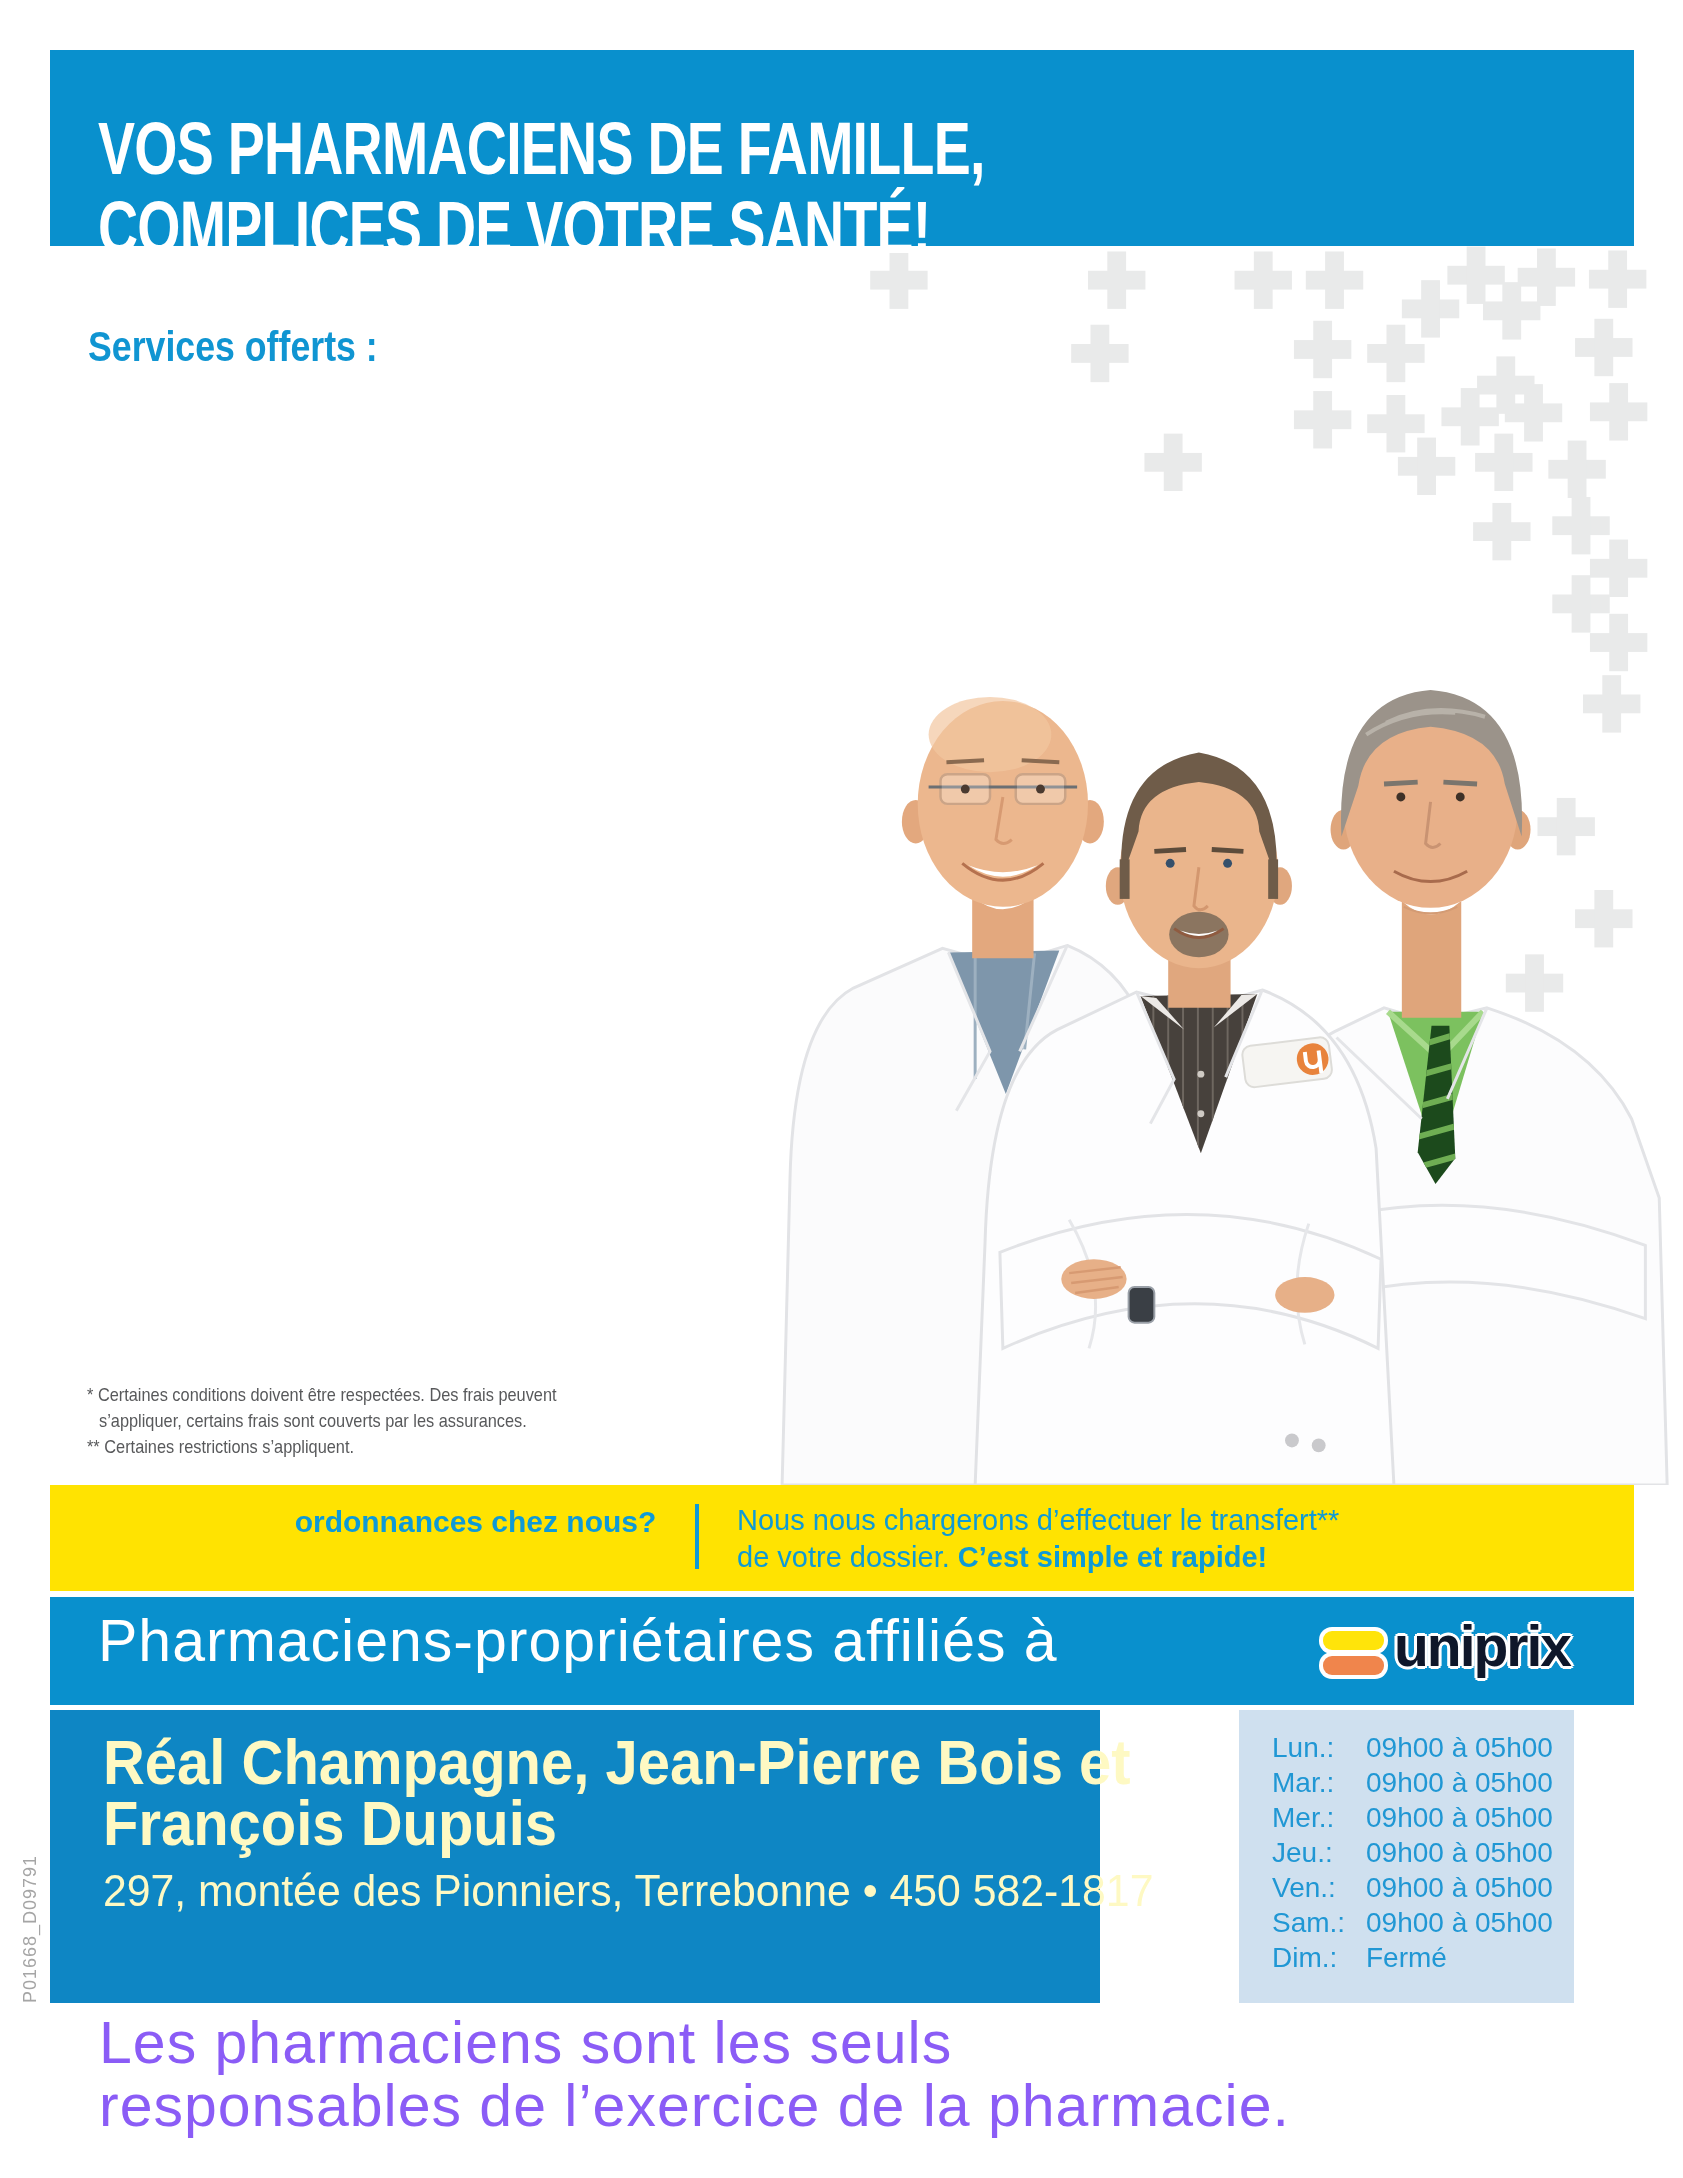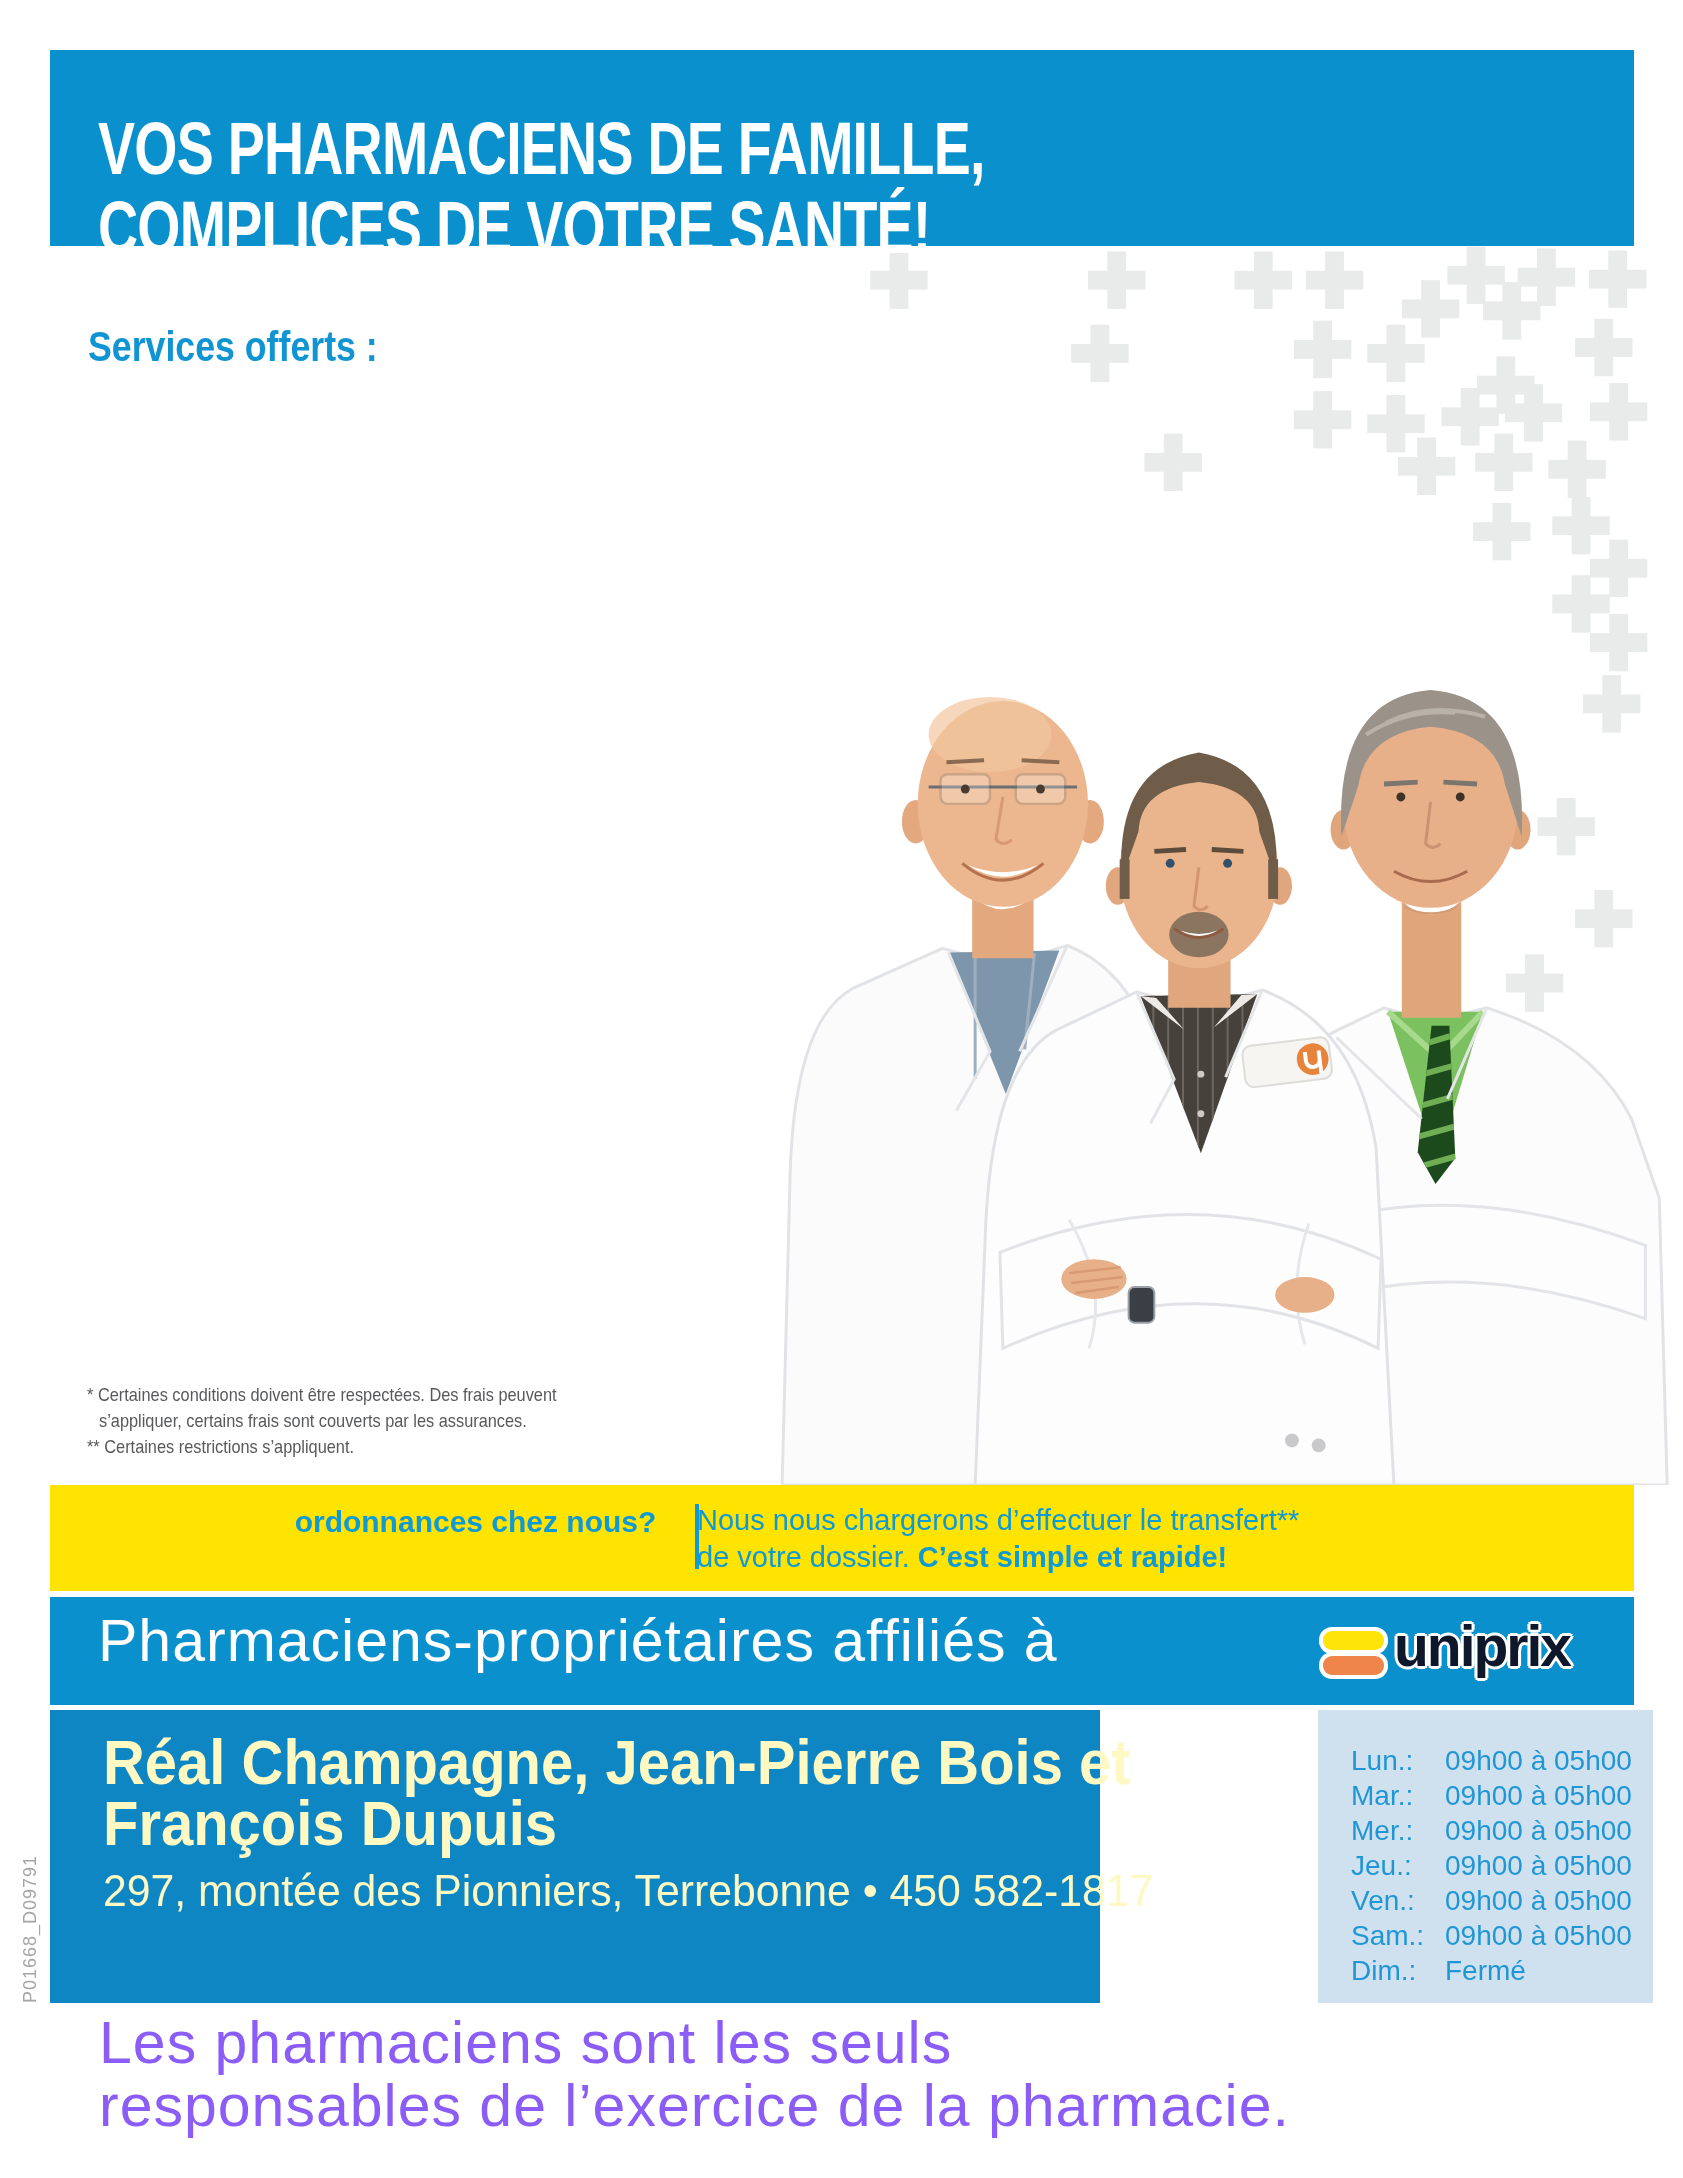--- a/index.html
+++ b/index.html
@@ -23,21 +23,21 @@
   
   .disclaimer{position:absolute;left:87px;top:1382px;color:#58595b;font-size:19px;line-height:26px;
               transform:scaleX(.86);transform-origin:left top;white-space:nowrap;}
   .disclaimer .indent{padding-left:14px;}
 
   
   .band-yellow{position:absolute;left:50px;top:1485px;width:1584px;height:106px;background:#ffe301;}
   .ty-q{position:absolute;left:188px;top:18px;width:475px;text-align:center;color:#0f9ad6;
         font-size:30px;font-weight:700;line-height:37px;}
   .ty-div{position:absolute;left:645px;top:19px;width:4px;height:65px;background:#0f9ad6;}
-  .ty-a{position:absolute;left:647px;top:17px;color:#0f9ad6;font-size:29px;line-height:37px;white-space:nowrap;}
+  .ty-a{position:absolute;left:687px;top:17px;color:#0f9ad6;font-size:29px;line-height:37px;white-space:nowrap;}
   .ty-a .b{font-weight:700;}
 
   
   .band-blue{position:absolute;left:50px;top:1597px;width:1584px;height:108px;background:#0990cd;}
   .affil-label{position:absolute;left:48px;top:10px;color:#ffffff;font-size:59px;letter-spacing:1px;white-space:nowrap;}
   .logo{position:absolute;left:1273px;top:28px;width:297px;height:69px;}
   .logo .bars{position:absolute;left:0;top:6px;}
   .logo .bar{width:61px;height:19px;border-radius:9px;box-shadow:0 0 0 4px #ffffff;margin-bottom:6px;}
   .logo .bar.y{background:#ffe40a;}
   .logo .bar.o{background:#f0854c;}
@@ -47,22 +47,22 @@
                     -2px -2px 0 #fff,2px -2px 0 #fff,-2px 2px 0 #fff,2px 2px 0 #fff;}
 
   
   .owners{position:absolute;left:50px;top:1710px;width:1050px;height:293px;background:#0e86c4;color:#fef9c3;}
   .owners .names{position:absolute;left:53px;top:22px;font-size:63px;font-weight:700;line-height:61px;
                  transform:scaleX(.92);transform-origin:left top;white-space:nowrap;}
   .owners .address{position:absolute;left:53px;top:156px;font-size:45px;line-height:50px;
                  transform:scaleX(.95);transform-origin:left top;white-space:nowrap;}
 
   
-  .hours{position:absolute;left:1318px;top:1710px;width:335px;height:293px;background:#cfe0ef;
-         color:#2097d4;font-size:28px;box-sizing:border-box;padding:33px 0 0 33px;}
+  .hours{position:absolute;left:1239px;top:1710px;width:335px;height:293px;background:#cfe0ef;
+         color:#2097d4;font-size:28px;box-sizing:border-box;padding:20px 0 0 33px;}
   .hrow{display:flex;height:35px;align-items:center;}
   .hrow .day{width:94px;}
   .hrow .time{flex:1;}
 
   
   .print-code{position:absolute;left:20px;top:2003px;transform:rotate(-90deg);transform-origin:0 0;
               color:#a5a5a5;font-size:18px;letter-spacing:1px;white-space:nowrap;}
 
   
   .footer{position:absolute;left:99px;top:2012px;width:1513px;text-align:left;color:#8b5cf6;

